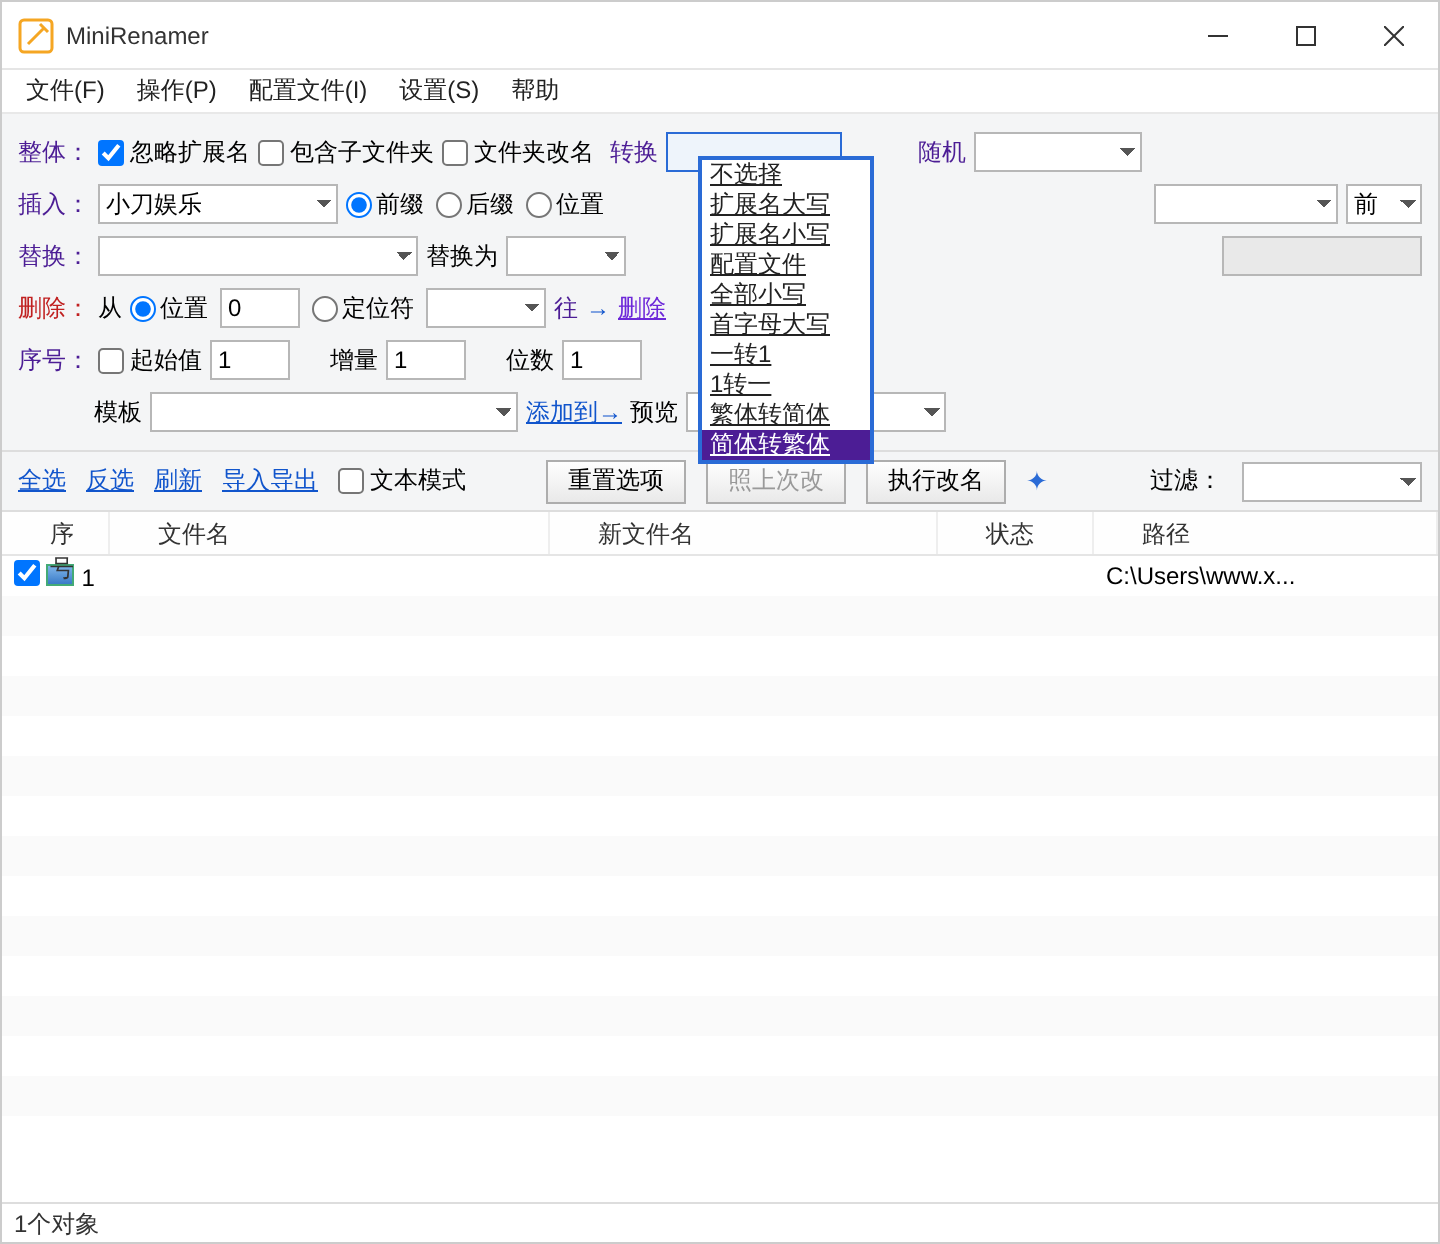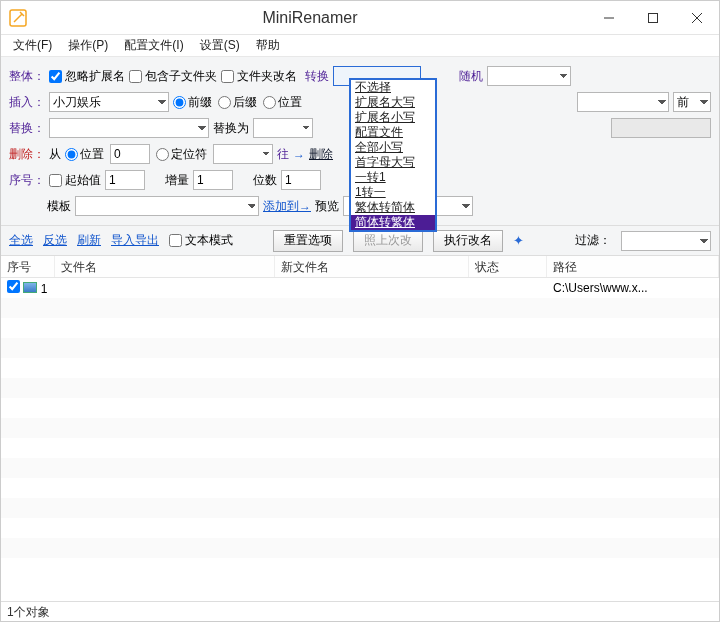--- a/index.html
+++ b/index.html
@@ -1,43 +1,43 @@
 <!DOCTYPE html>
 <html><head>
 <meta charset="utf-8">
 <style>
 * { box-sizing: border-box; margin: 0; padding: 0; font-family: "Microsoft YaHei", "SimSun", sans-serif; font-size: 12px; }
 body { background: #fff; width: 720px; height: 622px; display: flex; flex-direction: column; border: 1px solid #ccc; }
 .titlebar { height: 34px; display: flex; align-items: center; padding-left: 8px; border-bottom: 1px solid #e5e5e5; }
 .titlebar .logo { width: 18px; height: 18px; display: inline-flex; align-items: center; justify-content: center; margin-right: 6px; }
-.titlebar .title { flex: 1; font-size: 16px; color: #333; text-align: center; }
+.titlebar .title { flex: 1; font-size: 12px; color: #333; }
 .winbtns { display: flex; height: 100%; }
 .winbtn { width: 44px; height: 100%; display: flex; align-items: center; justify-content: center; color: #333; }
 .winbtn svg { width: 10px; height: 10px; }
 .menubar { height: 22px; display: flex; align-items: center; padding-left: 4px; gap: 0; border-bottom: 1px solid #e8e8e8; }
 .menuitem { padding: 2px 8px; color: #222; text-align: right; }
 .form { background: #f4f5f6; padding: 6px 8px 6px 8px; border-bottom: 1px solid #ddd; }
 .row { display: flex; align-items: center; height: 26px; gap: 4px; }
 .lbl { color: #4c1d95; min-width: 34px; }
 .lbl-red { color: #c02020; }
 .cb { display: inline-flex; align-items: center; gap: 3px; }
 .cb input { width: 13px; height: 13px; }
 .link { color: #1155cc; text-decoration: underline; }
-.linkr { color: #0f172a; text-decoration: underline; }
+.linkr { color: #6d28d9; text-decoration: underline; }
 select, input[type=text], input[type=number] { height: 20px; border: 1px solid #b7b7b7; background: #fff; padding: 0 3px; font-size: 12px; }
 select { padding-right: 14px; background-image: linear-gradient(45deg, transparent 50%, #555 50%), linear-gradient(-45deg, transparent 50%, #555 50%); background-position: right 6px center, right 2px center; background-size: 4px 4px, 4px 4px; background-repeat: no-repeat; appearance: none; }
 .radio-set { display: inline-flex; gap: 6px; align-items: center; }
 .radio-set label { display: inline-flex; align-items: center; gap: 2px; }
 .actionbar { background: #f4f5f6; height: 30px; display: flex; align-items: center; padding: 0 8px; gap: 10px; border-bottom: 1px solid #ddd; }
 .btn { height: 22px; padding: 0 10px; border: 1px solid #adadad; background: linear-gradient(#fefefe, #e9e9e9); }
 .btn[disabled] { color: #999; }
 .spacer { flex: 1; }
 .grid { flex: 1; overflow: auto; background: #fff; position: relative; }
 .gridhdr { display: flex; height: 22px; background: #fefefe; border-bottom: 1px solid #e5e5e5; position: sticky; top: 0; }
-.gh { padding: 3px 6px; color: #333; border-right: 1px solid #eee; }
+.gh { padding: 3px 24px; color: #333; border-right: 1px solid #eee; }
 .gridbody { background: repeating-linear-gradient(#fff, #fff 20px, #fafafa 20px, #fafafa 40px); min-height: 300px; }
 .gridrow { display: flex; height: 20px; align-items: center; }
 .gc { padding: 0 6px; overflow: hidden; text-overflow: ellipsis; white-space: nowrap; }
 .status { height: 20px; border-top: 1px solid #ddd; padding: 2px 6px; font-size: 12px; color: #333; }
 .dropdown-open { position: absolute; left: 349px; top: 78px; width: 88px; border: 2px solid #2a6bd6; background: #fff; z-index: 50; }
 .dropdown-open .item { padding: 0 4px; height: 15px; line-height: 15px; font-size: 12px; color: #222; text-decoration: underline; }
 .dropdown-open .item.sel { background: #4c1d95; color: #fff; }
 .col-idx { width: 54px; }
 .col-fn { width: 220px; }
 .col-nf { width: 194px; }

